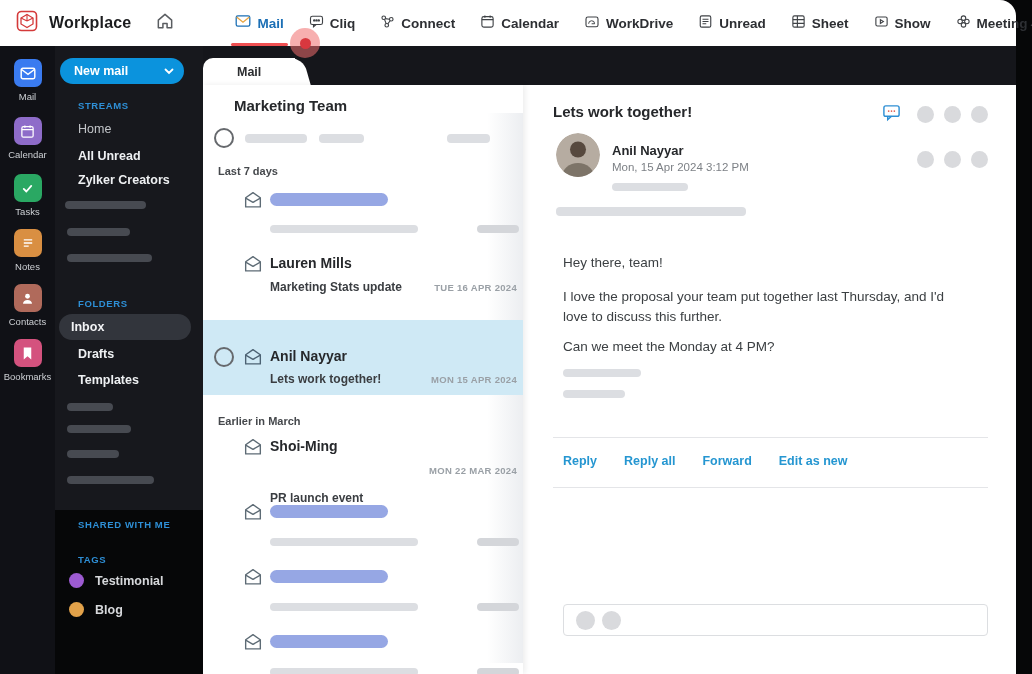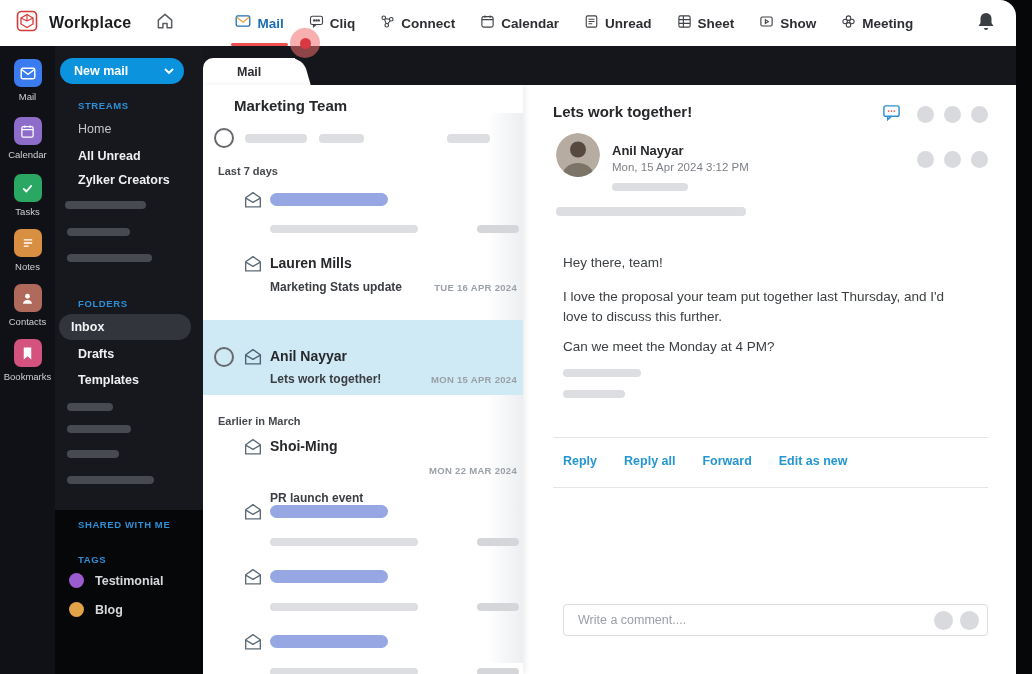--- a/index.html
+++ b/index.html
@@ -146,20 +146,29 @@
         <span>
           <svg width="15" height="15" viewBox="0 0 20 20" fill="none" stroke="#3f4246" stroke-width="1.5">
               <rect x="2.5" y="3.5" width="15" height="14" rx="2.5"></rect>
               <path d="M2.5 7.5 H17.5 M6.5 2 V5 M13.5 2 V5"></path>
             </svg>
         </span>
         <span class="nlabel">Calendar</span>
       </div>
       <div class="nav-item">
         <span>
+          <svg width="16" height="15" viewBox="0 0 20 20" fill="none" stroke="#3f4246" stroke-width="1.5">
+              <rect x="2" y="4" width="16" height="13" rx="2.5"></rect>
+              <path d="M5.5 13 a4 4 0 0 1 8 0 M9.5 13 h4" stroke-width="1.3"></path>
+            </svg>
+        </span>
+        <span class="nlabel">WorkDrive</span>
+      </div>
+      <div class="nav-item">
+        <span>
           <svg width="15" height="15" viewBox="0 0 20 20" fill="none" stroke="#3f4246" stroke-width="1.5">
               <rect x="3" y="2.5" width="14" height="15" rx="2"></rect>
               <path d="M6 7 H14 M6 10 H14 M6 13 H11"></path>
             </svg>
         </span>
         <span class="nlabel">Unread</span>
       </div>
       <div class="nav-item">
         <span>
           <svg width="15" height="15" viewBox="0 0 20 20" fill="none" stroke="#3f4246" stroke-width="1.5">
@@ -454,21 +463,20 @@
     <div class="hr" style="top:352px;"></div>
     <div class="r-actions">
       <span class="r-link">Reply</span>
       <span class="r-link">Reply all</span>
       <span class="r-link">Forward</span>
       <span class="r-link">Edit as new</span>
     </div>
     <div class="hr" style="top:402px;"></div>
 
     <div class="comment-box">
-      <input class="comment-input" type="text" placeholder="Write a comment...." style="">
       <div class="cb-circles">
         <span class="gcirc"></span>
         <span class="gcirc"></span>
       </div>
     </div>
   </div>
 
 </div>
 
 </body></html>

